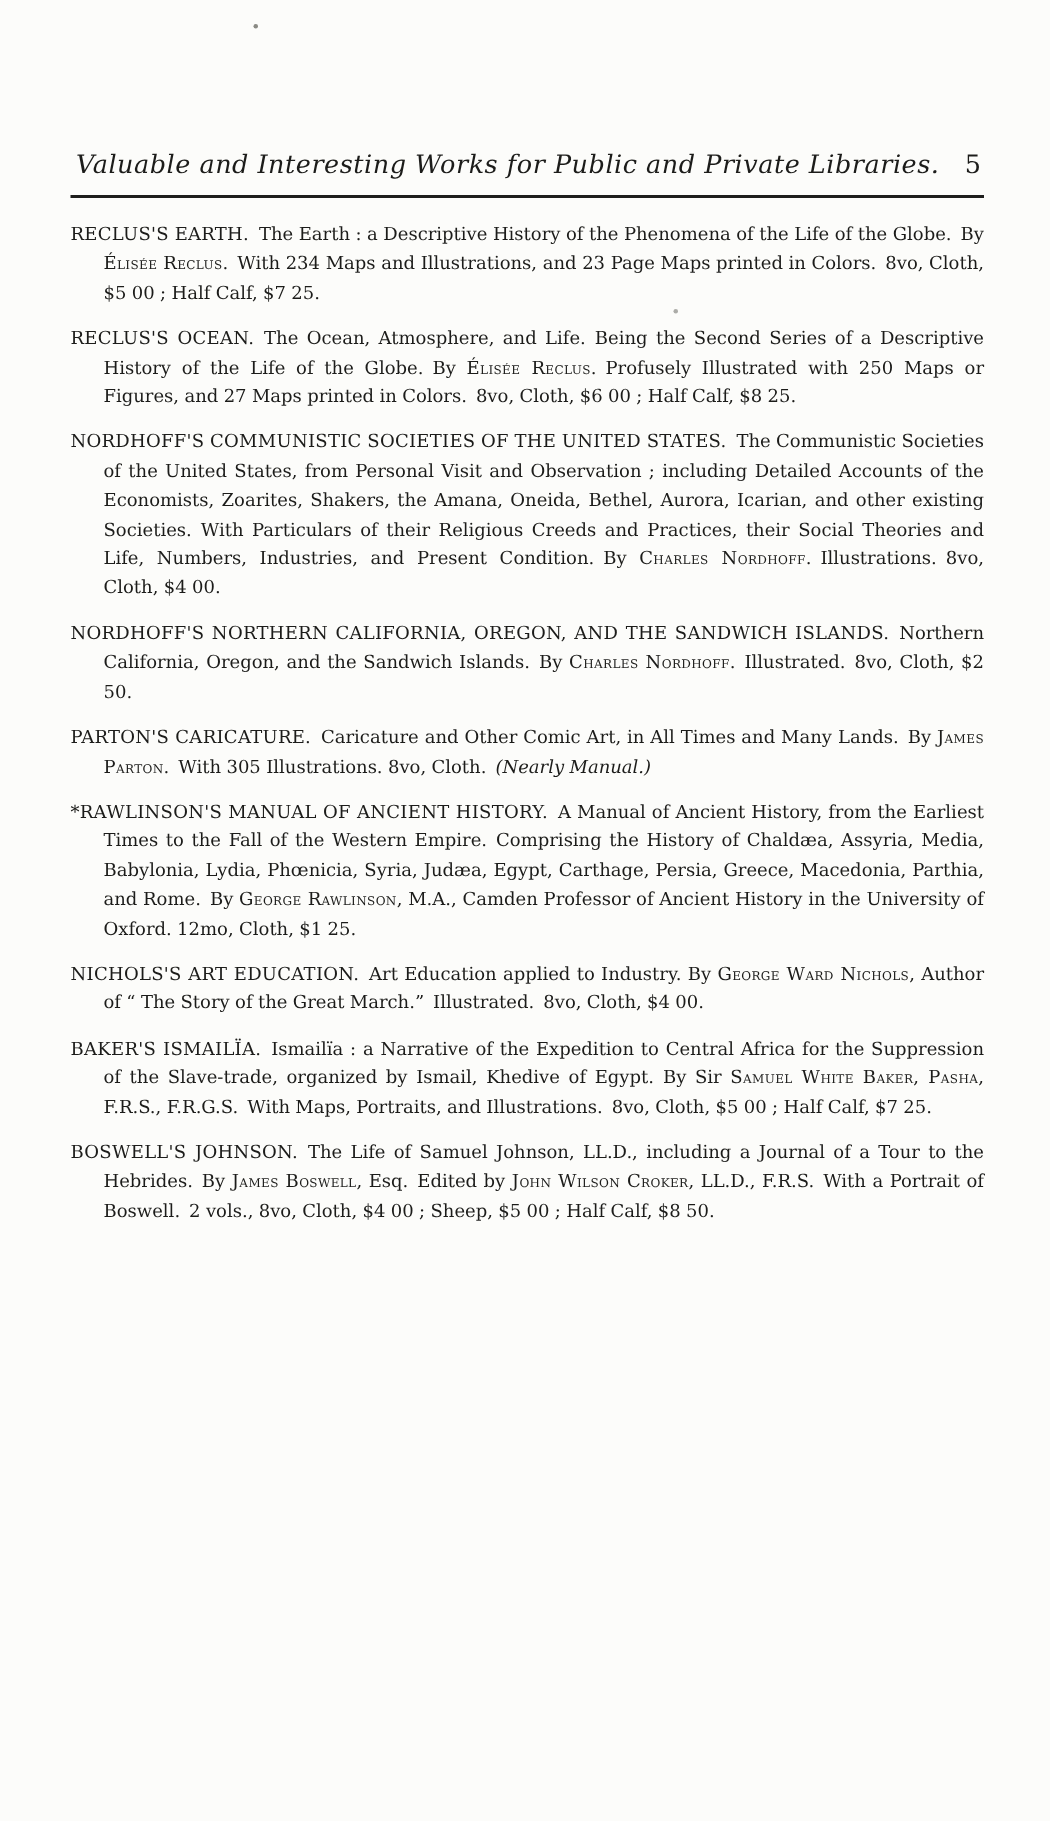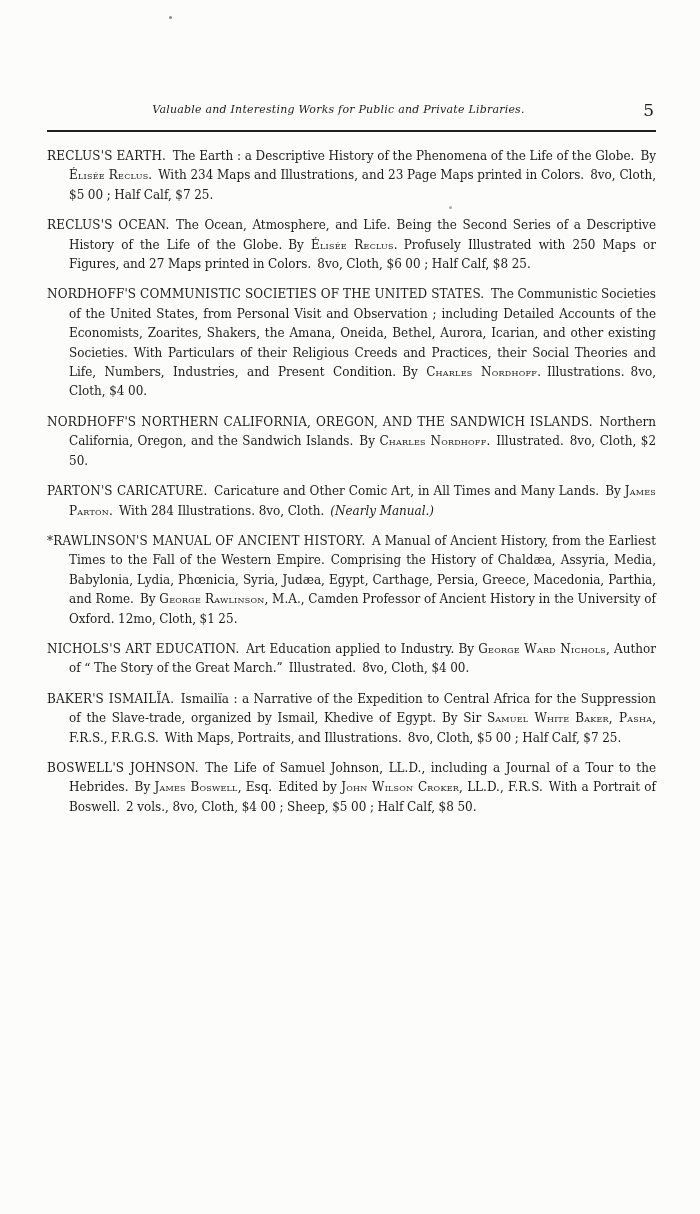--- a/index.html
+++ b/index.html
@@ -20,21 +20,21 @@
   }
   .running-head {
     position: relative;
     margin-top: 99px;
     height: 22px;
   }
   .running-head .head-title {
     display: block;
     text-align: center;
     font-style: italic;
-    font-size: 11px;
+    font-size: 17px;
     line-height: 22px;
     letter-spacing: 0.02em;
     padding-right: 26px; 
     white-space: nowrap;
   }
   .running-head .folio {
     position: absolute;
     right: 2px;
     top: 0;
     font-size: 17px;
@@ -92,19 +92,19 @@
   </div>
 
   <hr class="head-rule">
 
   <div class="entries">
 
   <p class="entry"><span class="entry-title">RECLUS'S EARTH.</span><span class="seg">The Earth : a Descriptive History of the Phenomena of the Life of the Globe. By </span><span class="sc">Élisée Reclus</span><span class="seg">. With 234 Maps and Illustrations, and 23 Page Maps printed in Colors. 8vo, Cloth, $5 00 ; Half Calf, $7 25.</span></p>
       <p class="entry"><span class="entry-title">RECLUS'S OCEAN.</span><span class="seg">The Ocean, Atmosphere, and Life. Being the Second Series of a Descriptive History of the Life of the Globe. By </span><span class="sc">Élisée Reclus</span><span class="seg">. Profusely Illustrated with 250 Maps or Figures, and 27 Maps printed in Colors. 8vo, Cloth, $6 00 ; Half Calf, $8 25.</span></p>
       <p class="entry"><span class="entry-title">NORDHOFF'S COMMUNISTIC SOCIETIES OF THE UNITED STATES.</span><span class="seg">The Communistic Societies of the United States, from Personal Visit and Observation ; including Detailed Accounts of the Economists, Zoarites, Shakers, the Amana, Oneida, Bethel, Aurora, Icarian, and other existing Societies. With Particulars of their Religious Creeds and Practices, their Social Theories and Life, Numbers, Industries, and Present Condition. By </span><span class="sc">Charles Nordhoff</span><span class="seg">. Illustrations. 8vo, Cloth, $4 00.</span></p>
       <p class="entry"><span class="entry-title">NORDHOFF'S NORTHERN CALIFORNIA, OREGON, AND THE SANDWICH ISLANDS.</span><span class="seg">Northern California, Oregon, and the Sandwich Islands. By </span><span class="sc">Charles Nordhoff</span><span class="seg">. Illustrated. 8vo, Cloth, $2 50.</span></p>
-      <p class="entry"><span class="entry-title">PARTON'S CARICATURE.</span><span class="seg">Caricature and Other Comic Art, in All Times and Many Lands. By </span><span class="sc">James Parton</span><span class="seg">. With 284 Illustrations. 8vo, Cloth. </span><span class="it">(Nearly Manual.)</span></p>
+      <p class="entry"><span class="entry-title">PARTON'S CARICATURE.</span><span class="seg">Caricature and Other Comic Art, in All Times and Many Lands. By </span><span class="sc">James Parton</span><span class="seg">. With 305 Illustrations. 8vo, Cloth. </span><span class="it">(Nearly Manual.)</span></p>
       <p class="entry"><span class="entry-title">*RAWLINSON'S MANUAL OF ANCIENT HISTORY.</span><span class="seg">A Manual of Ancient History, from the Earliest Times to the Fall of the Western Empire. Comprising the History of Chaldæa, Assyria, Media, Babylonia, Lydia, Phœnicia, Syria, Judæa, Egypt, Carthage, Persia, Greece, Macedonia, Parthia, and Rome. By </span><span class="sc">George Rawlinson</span><span class="seg">, M.A., Camden Professor of Ancient History in the University of Oxford. 12mo, Cloth, $1 25.</span></p>
       <p class="entry"><span class="entry-title">NICHOLS'S ART EDUCATION.</span><span class="seg">Art Education applied to Industry. By </span><span class="sc">George Ward Nichols</span><span class="seg">, Author of “ The Story of the Great March.” Illustrated. 8vo, Cloth, $4 00.</span></p>
       <p class="entry"><span class="entry-title">BAKER'S ISMAILÏA.</span><span class="seg">Ismailïa : a Narrative of the Expedition to Central Africa for the Suppression of the Slave-trade, organized by Ismail, Khedive of Egypt. By Sir </span><span class="sc">Samuel White Baker, Pasha</span><span class="seg">, F.R.S., F.R.G.S. With Maps, Portraits, and Illustrations. 8vo, Cloth, $5 00 ; Half Calf, $7 25.</span></p>
       <p class="entry"><span class="entry-title">BOSWELL'S JOHNSON.</span><span class="seg">The Life of Samuel Johnson, LL.D., including a Journal of a Tour to the Hebrides. By </span><span class="sc">James Boswell</span><span class="seg">, Esq. Edited by </span><span class="sc">John Wilson Croker</span><span class="seg">, LL.D., F.R.S. With a Portrait of Boswell. 2 vols., 8vo, Cloth, $4 00 ; Sheep, $5 00 ; Half Calf, $8 50.</span></p>
     </div>
 </div>
 
 </body></html>

